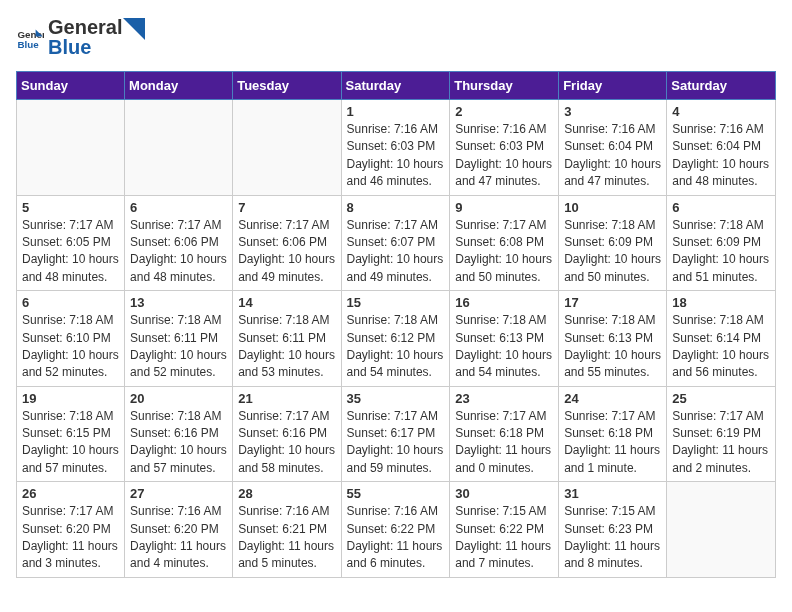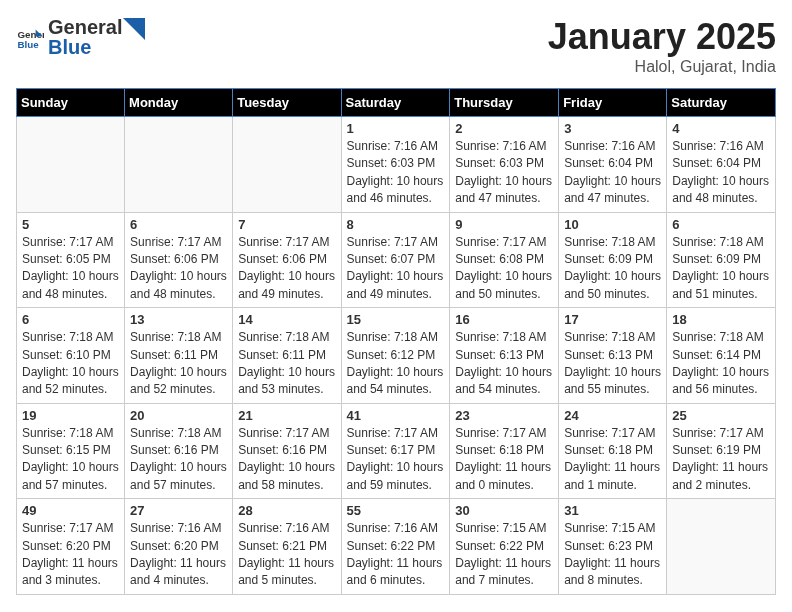--- a/index.html
+++ b/index.html
@@ -36,21 +36,21 @@
     .calendar-subtitle {
       font-size: 16px;
       color: #555;
     }
     .calendar {
       width: 100%;
       border-collapse: collapse;
       border: 1px solid #ccc;
     }
     .calendar th {
-      background: #000000;
+      background: #4c1d95;
       color: #fff;
       font-size: 13px;
       font-weight: bold;
       padding: 6px 4px;
       text-align: left;
       border: 1px solid #4a7fc0;
     }
     .calendar td {
       vertical-align: top;
       border: 1px solid #ccc;
@@ -92,24 +92,20 @@
     <div>
       <div style="display:flex; gap:0;">
         <span style="font-size:20px; font-weight:bold; color:#333;">General</span>
         <svg width="22" height="22" viewBox="0 0 22 22" style="margin-top:2px; margin-left:1px;">
           <polygon points="0,0 22,0 22,22" fill="#1a5fa8"></polygon>
         </svg>
       </div>
       <span style="font-size:20px; font-weight:bold; color:#1a5fa8; display:block; margin-top:-4px;">Blue</span>
     </div>
   </div>
-  <div class="title-block">
-    <div class="calendar-title">January 2025</div>
-    <div class="calendar-subtitle">Halol, Gujarat, India</div>
-  </div>
 </div>
 
 <table class="calendar">
   <thead>
     <tr>
     <th>Sunday</th>
         <th>Monday</th>
         <th>Tuesday</th>
         <th>Saturday</th>
         <th>Thursday</th>
@@ -269,21 +265,21 @@
 and 57 minutes.</div>
         </td>
         <td>
           <span class="day-number">21</span>
           <div class="day-info" style="white-space: pre-line;">Sunrise: 7:17 AM
 Sunset: 6:16 PM
 Daylight: 10 hours
 and 58 minutes.</div>
         </td>
         <td>
-          <span class="day-number">41</span>
+          <span class="day-number">35</span>
           <div class="day-info" style="white-space: pre-line;">Sunrise: 7:17 AM
 Sunset: 6:17 PM
 Daylight: 10 hours
 and 59 minutes.</div>
         </td>
         <td>
           <span class="day-number">23</span>
           <div class="day-info" style="white-space: pre-line;">Sunrise: 7:17 AM
 Sunset: 6:18 PM
 Daylight: 11 hours
@@ -299,21 +295,21 @@
         <td>
           <span class="day-number">25</span>
           <div class="day-info" style="white-space: pre-line;">Sunrise: 7:17 AM
 Sunset: 6:19 PM
 Daylight: 11 hours
 and 2 minutes.</div>
         </td>
       </tr>
       <tr class="week-row">
         <td>
-          <span class="day-number">49</span>
+          <span class="day-number">26</span>
           <div class="day-info" style="white-space: pre-line;">Sunrise: 7:17 AM
 Sunset: 6:20 PM
 Daylight: 11 hours
 and 3 minutes.</div>
         </td>
         <td>
           <span class="day-number">27</span>
           <div class="day-info" style="white-space: pre-line;">Sunrise: 7:16 AM
 Sunset: 6:20 PM
 Daylight: 11 hours

